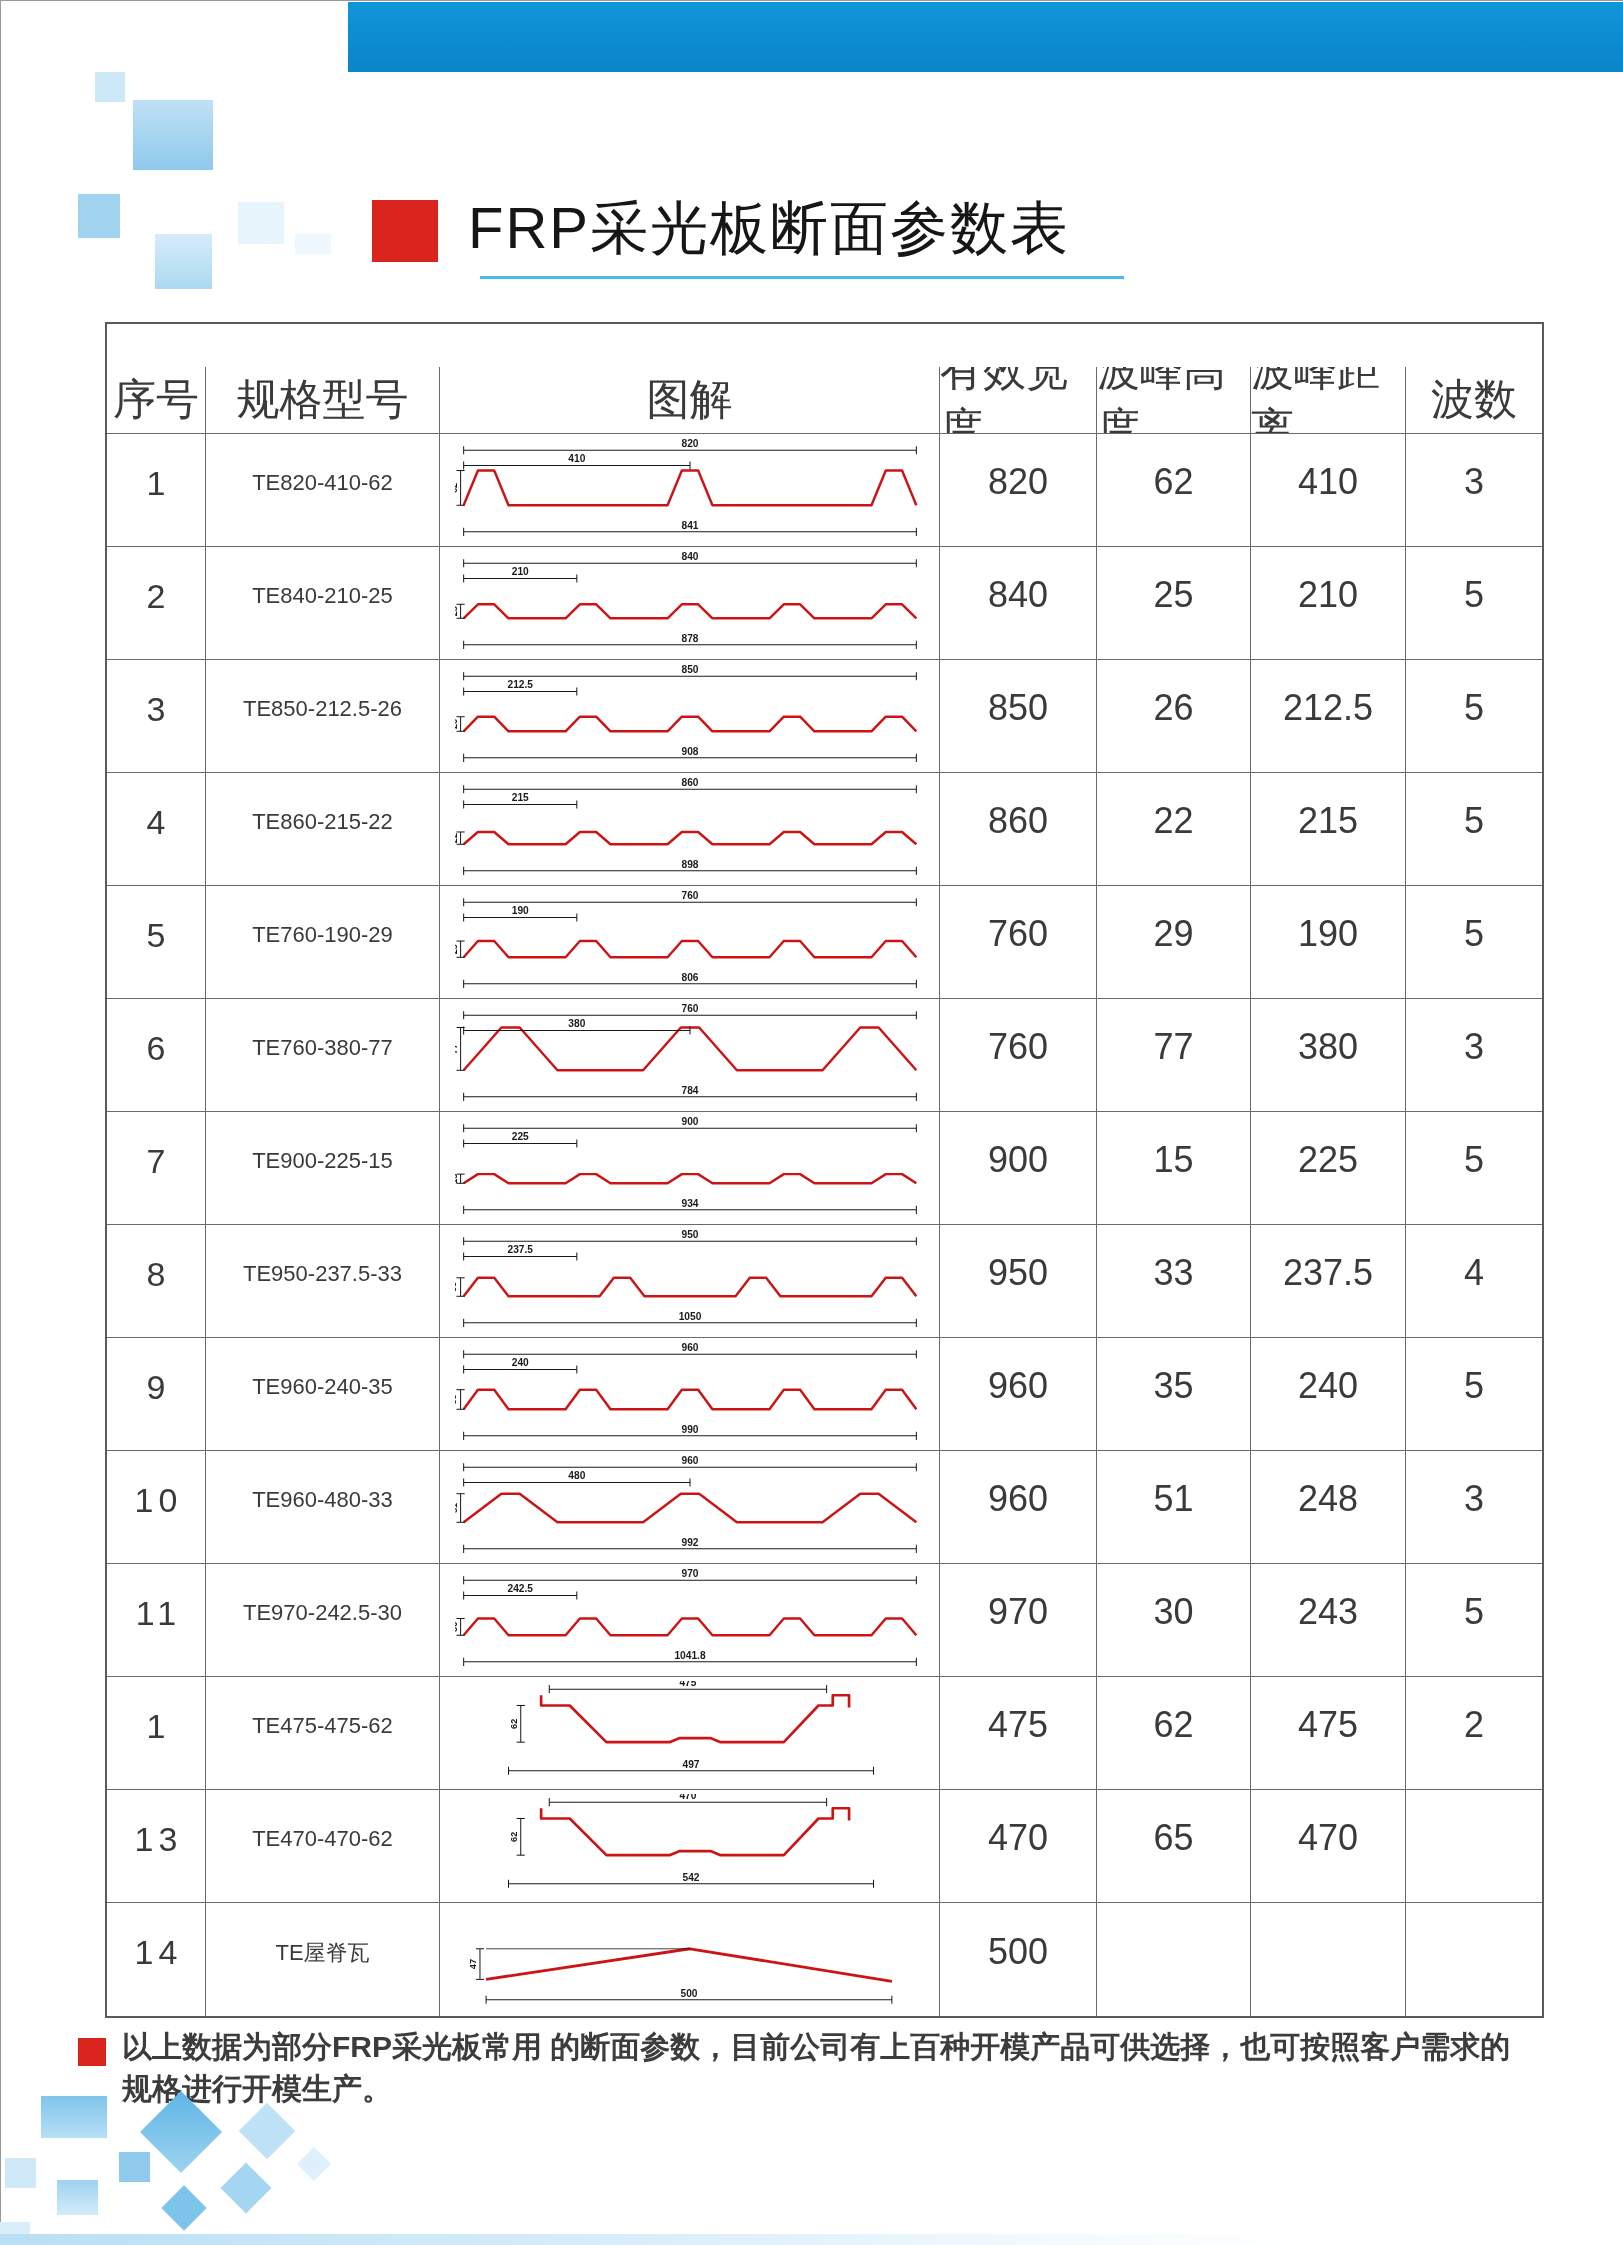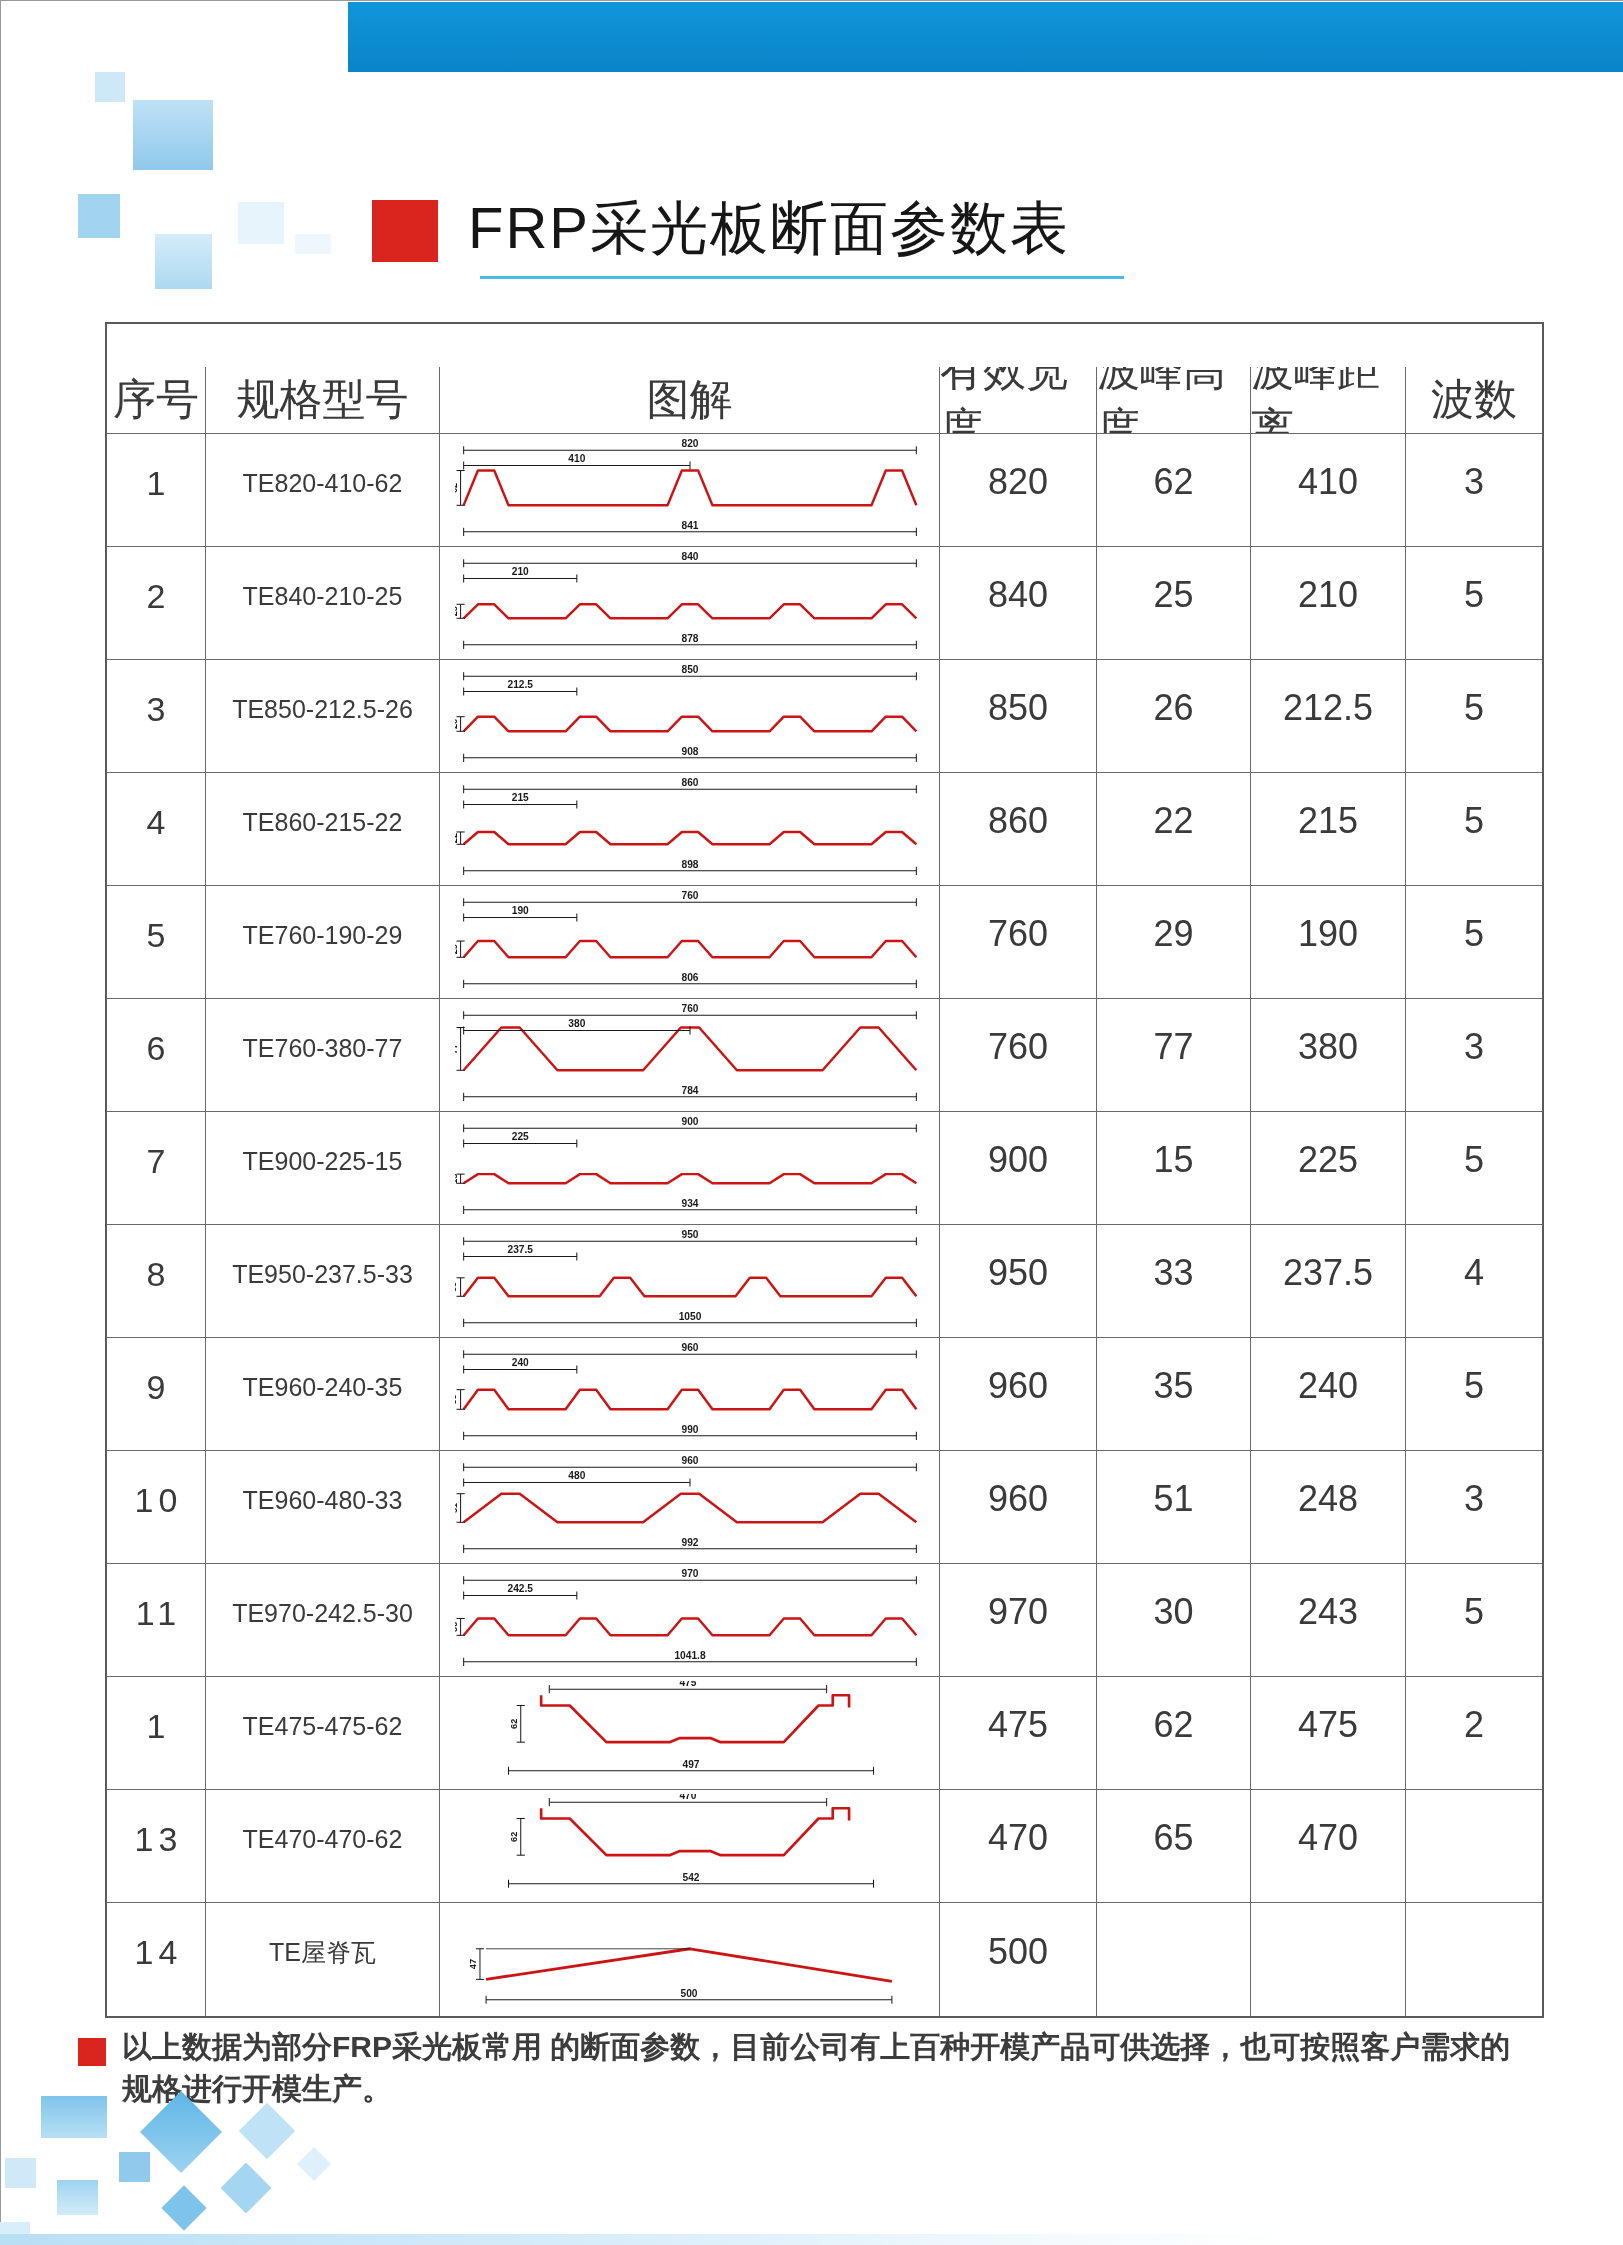--- a/index.html
+++ b/index.html
@@ -33,21 +33,21 @@
   }
   .th,.cell{
     border-right:1px solid #6a6a6a;border-bottom:1px solid #6a6a6a;
     display:flex;align-items:center;justify-content:center;
     color:#3a3a3a;box-sizing:border-box;overflow:hidden;
   }
   .lastcol{border-right:none;}
   .lastrow{border-bottom:none;}
   .th{font-size:43px;margin-top:43px;}
   .c-no{font-size:34px;letter-spacing:5px;text-indent:5px;padding-bottom:14px;}
-  .c-model{font-size:25px;padding-bottom:14px;white-space:nowrap;text-align:right;}
+  .c-model{font-size:22px;padding-bottom:14px;white-space:nowrap;text-align:right;}
   .c-num{font-size:36px;padding-bottom:16px;}
   .c-diag{padding:0;}
   .c-diag svg{display:block;}
   .c-diag text{font-family:"Liberation Sans","DejaVu Sans",sans-serif;}
   
   .note-marker{position:absolute;left:78px;top:2038px;width:28px;height:28px;background:#d9251d;}
   .note-text{position:absolute;left:122px;top:2026px;width:1430px;font-size:30px;
     line-height:42px;color:#3c3c3c;font-weight:bold;}
 </style>
 </head>

